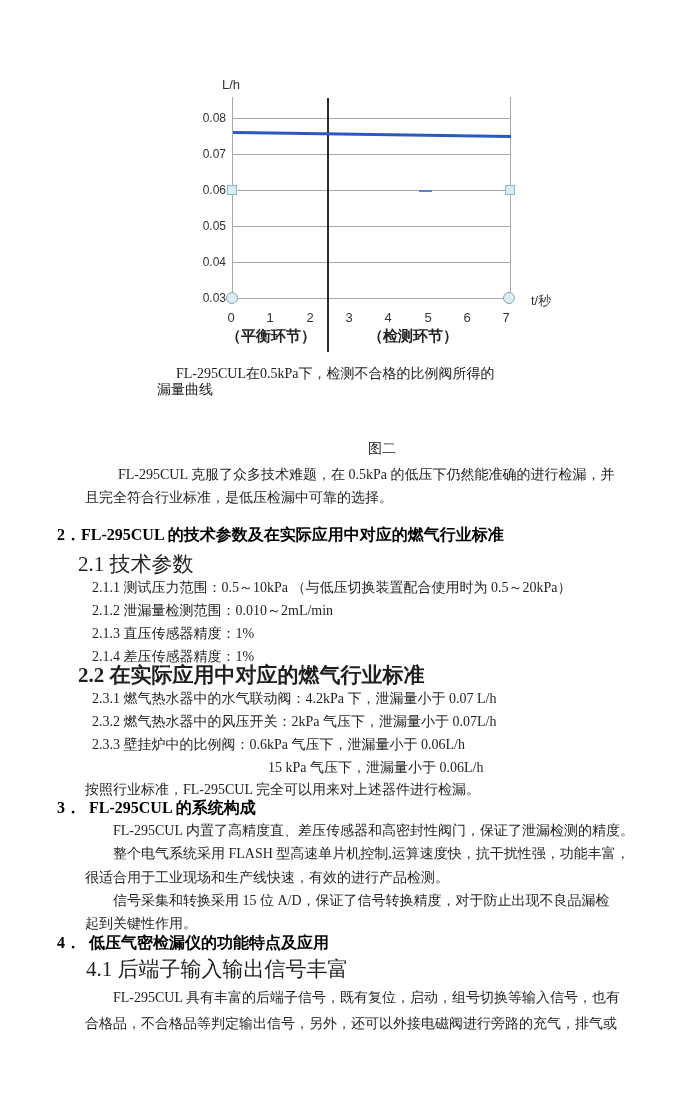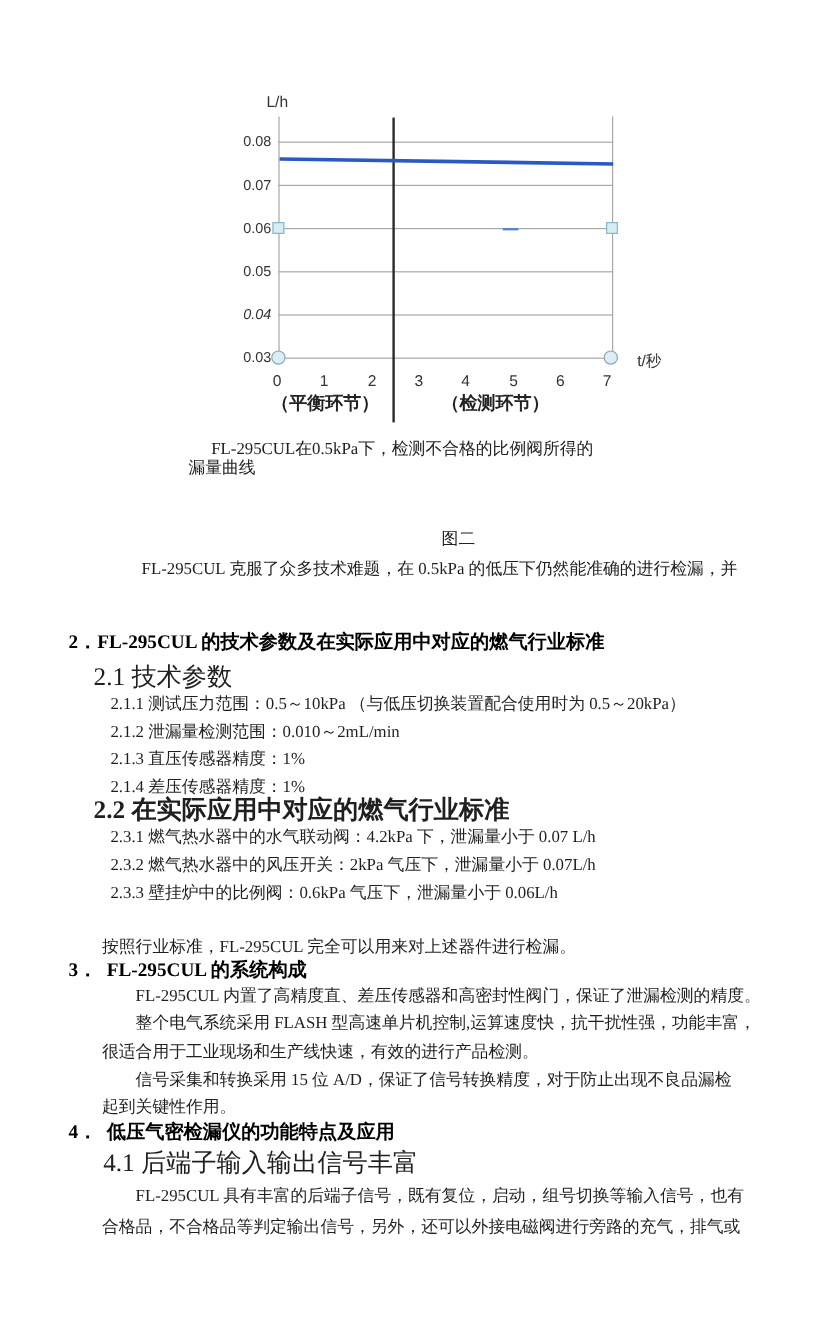--- a/index.html
+++ b/index.html
@@ -33,21 +33,21 @@
 <div id="page">
 
   <div>
 
     <span class="axlbl" style="left:222px;top:77px;">L/h</span>
 
     <span class="ytick" style="left:188px;top:111px;">0.08</span>
     <span class="ytick" style="left:188px;top:147px;">0.07</span>
     <span class="ytick" style="left:188px;top:183px;">0.06</span>
     <span class="ytick" style="left:188px;top:219px;">0.05</span>
-    <span class="ytick" style="left:188px;top:255px;font-style:italic;">0.04</span>
+    <span class="ytick" style="left:188px;top:255px;">0.04</span>
     <span class="ytick" style="left:188px;top:291px;">0.03</span>
 
     <div class="gridline" style="left:232px;top:118px;width:279px;"></div>
     <div class="gridline" style="left:232px;top:154px;width:279px;"></div>
     <div class="gridline" style="left:232px;top:190px;width:279px;"></div>
     <div class="gridline" style="left:232px;top:226px;width:279px;"></div>
     <div class="gridline" style="left:232px;top:262px;width:279px;"></div>
     <div class="gridline" style="left:232px;top:298px;width:279px;"></div>
 
     <div class="vline" style="left:232px;top:97px;height:202px;"></div>
@@ -76,33 +76,35 @@
 
     <span class="phase" style="left:221px;top:327px;width:100px;">（平衡环节）</span>
     <span class="phase" style="left:365px;top:327px;width:96px;">（检测环节）</span>
 
     <span class="cap" style="left:176px;top:365px;">FL-295CUL在0.5kPa下，检测不合格的比例阀所得的</span>
     <span class="cap" style="left:157px;top:381px;">漏量曲线</span>
     <span class="cap" style="left:368px;top:440px;">图二</span>
   </div>
 
   <div class="ln" style="left:118px;top:466px;">FL-295CUL 克服了众多技术难题，在 0.5kPa 的低压下仍然能准确的进行检漏，并</div>
+  <div class="ln" style="left:85px;top:489px;">且完全符合行业标准，是低压检漏中可靠的选择。</div>
 
   <div class="hd" style="left:57px;top:525px;">2．FL-295CUL 的技术参数及在实际应用中对应的燃气行业标准</div>
 
   <div class="ln sub" style="left:78px;top:556px;">2.1 技术参数</div>
   <div class="ln" style="left:92px;top:579px;">2.1.1 测试压力范围：0.5～10kPa （与低压切换装置配合使用时为 0.5～20kPa）</div>
   <div class="ln" style="left:92px;top:602px;">2.1.2 泄漏量检测范围：0.010～2mL/min</div>
   <div class="ln" style="left:92px;top:625px;">2.1.3 直压传感器精度：1%</div>
   <div class="ln" style="left:92px;top:648px;">2.1.4 差压传感器精度：1%</div>
 
   <div class="ln sub" style="left:78px;top:667px;font-weight:bold;">2.2 在实际应用中对应的燃气行业标准</div>
   <div class="ln" style="left:92px;top:690px;">2.3.1 燃气热水器中的水气联动阀：4.2kPa 下，泄漏量小于 0.07 L/h</div>
   <div class="ln" style="left:92px;top:713px;">2.3.2 燃气热水器中的风压开关：2kPa 气压下，泄漏量小于 0.07L/h</div>
   <div class="ln" style="left:92px;top:736px;">2.3.3 壁挂炉中的比例阀：0.6kPa 气压下，泄漏量小于 0.06L/h</div>
+  <div class="ln" style="left:268px;top:759px;">15 kPa 气压下，泄漏量小于 0.06L/h</div>
   <div class="ln" style="left:85px;top:781px;">按照行业标准，FL-295CUL 完全可以用来对上述器件进行检漏。</div>
 
   <div class="hd" style="left:57px;top:798px;">3．  FL-295CUL 的系统构成</div>
   <div class="ln" style="left:113px;top:822px;">FL-295CUL 内置了高精度直、差压传感器和高密封性阀门，保证了泄漏检测的精度。</div>
   <div class="ln" style="left:85px;top:869px;">很适合用于工业现场和生产线快速，有效的进行产品检测。</div>
   <div class="ln" style="left:113px;top:845px;">整个电气系统采用 FLASH 型高速单片机控制,运算速度快，抗干扰性强，功能丰富，</div>
   <div class="ln" style="left:113px;top:892px;">信号采集和转换采用 15 位 A/D，保证了信号转换精度，对于防止出现不良品漏检</div>
   <div class="ln" style="left:85px;top:915px;">起到关键性作用。</div>
 
   <div class="hd" style="left:57px;top:933px;">4．  低压气密检漏仪的功能特点及应用</div>

